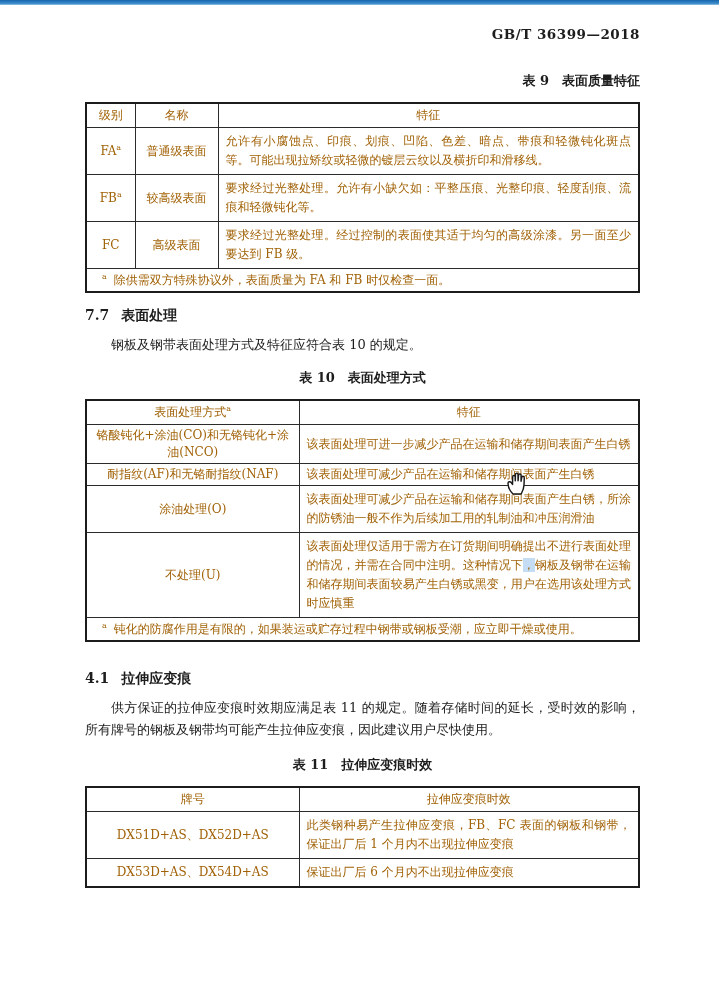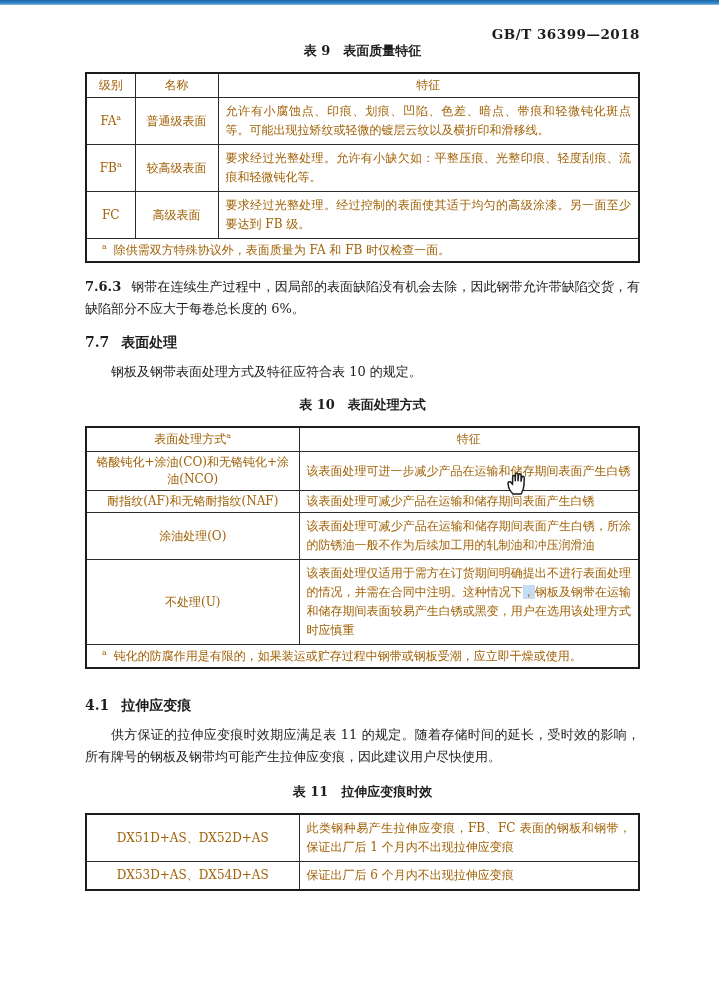--- a/index.html
+++ b/index.html
@@ -7,21 +7,21 @@
     width:719px;height:996px;background:#ffffff;
     font-family:"DejaVu Serif","Liberation Serif",serif;
     color:#1d1d1d;-webkit-font-smoothing:antialiased;
   }
   .page{position:relative;width:719px;height:996px;overflow:hidden;background:#fff;}
   .topbar{position:absolute;left:0;top:0;width:719px;height:5px;
     background:linear-gradient(#1565ad,#3f8ecb 70%,#9cc7e8);}
   .content{position:absolute;left:85px;top:0;width:555px;}
   .doc-header{margin-top:26px;text-align:right;font-weight:bold;font-size:13.5px;letter-spacing:.5px;}
   .tbl-title{text-align:center;font-weight:bold;font-size:13px;}
-  .t9-title{}
+  .t9-title{margin-top:30px;text-align:right;}
   .t10-title{margin-top:13px;}
   .t11-title{margin-top:15px;}
   table{border-collapse:collapse;width:555px;table-layout:fixed;
     font-size:12px;color:#a16207;}
   .tbl{margin-top:12px;border:2px solid #1c1c1c;}
   th,td{border:1px solid #2b2b2b;vertical-align:middle;}
   th{font-weight:normal;padding:4px 2px;line-height:15px;}
   td{padding:4px 7px;line-height:19px;}
   td.center{text-align:center;padding:3px 2px;}
   td.feature{text-align:justify;}
@@ -79,21 +79,20 @@
         <td class="center">FC</td>
         <td class="center">高级表面</td>
         <td class="feature">要求经过光整处理。经过控制的表面使其适于均匀的高级涂漆。另一面至少要达到 FB 级。</td>
       </tr>
       <tr>
         <td class="fnrow" colspan="3"><sup class="fn">a</sup><span>除供需双方特殊协议外，表面质量为 FA 和 FB 时仅检查一面。</span></td>
       </tr>
     </tbody>
       </table>
 
-    <p class="clause"><span class="clause-num">7.6.3</span><span>钢带在连续生产过程中，因局部的表面缺陷没有机会去除，因此钢带允许带缺陷交货，有缺陷部分不应大于每卷总长度的 6%。</span></p>
 
     <p class="heading"><span class="hn">7.7</span><span>表面处理</span></p>
     <p class="indent">钢板及钢带表面处理方式及特征应符合表 10 的规定。</p>
 
     <div class="tbl-title t10-title">表 10　表面处理方式</div>
 
     <table class="tbl t2col">
       <colgroup>
           <col class="c-left">
           <col>
@@ -129,20 +128,24 @@
     <p class="indent">供方保证的拉伸应变痕时效期应满足表 11 的规定。随着存储时间的延长，受时效的影响，所有牌号的钢板及钢带均可能产生拉伸应变痕，因此建议用户尽快使用。</p>
 
     <div class="tbl-title t11-title">表 11　拉伸应变痕时效</div>
 
     <table class="tbl t2col">
       <colgroup>
           <col class="c-left">
           <col>
         </colgroup>
       <tbody>
+          <tr>
+        <th>牌号</th>
+        <th>拉伸应变痕时效</th>
+      </tr>
       <tr>
         <td class="center">DX51D+AS、DX52D+AS</td>
         <td class="feature">此类钢种易产生拉伸应变痕，FB、FC 表面的钢板和钢带，保证出厂后 1 个月内不出现拉伸应变痕</td>
       </tr>
       <tr>
         <td class="center">DX53D+AS、DX54D+AS</td>
         <td class="feature">保证出厂后 6 个月内不出现拉伸应变痕</td>
       </tr>
     </tbody>
       </table>

